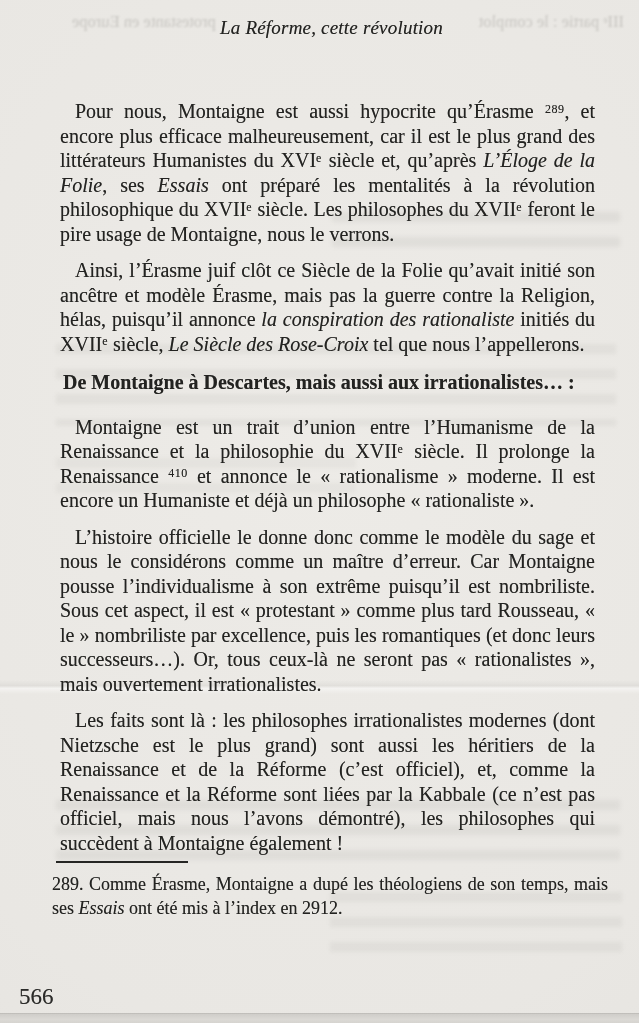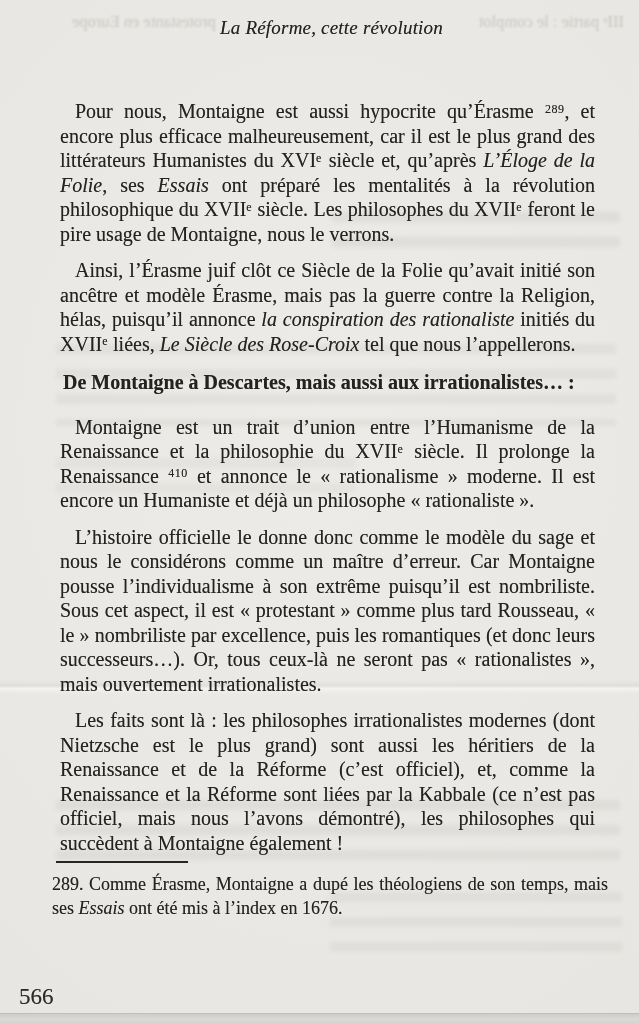--- a/index.html
+++ b/index.html
@@ -139,28 +139,28 @@
   <div class="smudge s2"></div>
   <div class="smudge s3"></div>
   <div class="smudge s4"></div>
   <div class="smudge s5"></div>
   <div class="crease"></div>
 
   <div class="running-header">La Réforme, cette révolution</div>
 
   <div class="body-text">
       <p class="para"><span>Pour nous, Montaigne est aussi hypocrite qu’Érasme </span><sup>289</sup><span>, et encore plus efficace malheureusement, car il est le plus grand des littérateurs Humanistes du XVI</span><sup>e</sup><span> siècle et, qu’après </span><em>L’Éloge de la Folie</em><span>, ses </span><em>Essais</em><span> ont préparé les mentalités à la révolution philosophique du XVII</span><sup>e</sup><span> siècle. Les philosophes du XVII</span><sup>e</sup><span> feront le pire usage de Montaigne, nous le verrons.</span></p>
-      <p class="para"><span>Ainsi, l’Érasme juif clôt ce Siècle de la Folie qu’avait initié son ancêtre et modèle Érasme, mais pas la guerre contre la Religion, hélas, puisqu’il annonce </span><em>la conspiration des rationaliste</em><span> initiés du XVII</span><sup>e</sup><span> liées, </span><em>Le Siècle des Rose-Croix</em><span> tel que nous l’appellerons.</span></p>
+      <p class="para"><span>Ainsi, l’Érasme juif clôt ce Siècle de la Folie qu’avait initié son ancêtre et modèle Érasme, mais pas la guerre contre la Religion, hélas, puisqu’il annonce </span><em>la conspiration des rationaliste</em><span> initiés du XVII</span><sup>e</sup><span> siècle, </span><em>Le Siècle des Rose-Croix</em><span> tel que nous l’appellerons.</span></p>
       <p class="para heading"><span>De Montaigne à Descartes, mais aussi aux irrationalistes… :</span></p>
       <p class="para"><span>Montaigne est un trait d’union entre l’Humanisme de la Renaissance et la philosophie du XVII</span><sup>e</sup><span> siècle. Il prolonge la Renaissance </span><sup>410</sup><span> et annonce le « rationalisme » moderne. Il est encore un Humaniste et déjà un philosophe « rationaliste ».</span></p>
       <p class="para"><span>L’histoire officielle le donne donc comme le modèle du sage et nous le considérons comme un maître d’erreur. Car Montaigne pousse l’individualisme à son extrême puisqu’il est nombriliste. Sous cet aspect, il est « protestant » comme plus tard Rousseau, « le » nombriliste par excellence, puis les romantiques (et donc leurs successeurs…). Or, tous ceux-là ne seront pas « rationalistes », mais ouvertement irrationalistes.</span></p>
       <p class="para"><span>Les faits sont là : les philosophes irrationalistes modernes (dont Nietzsche est le plus grand) sont aussi les héritiers de la Renaissance et de la Réforme (c’est officiel), et, comme la Renaissance et la Réforme sont liées par la Kabbale (ce n’est pas officiel, mais nous l’avons démontré), les philosophes qui succèdent à Montaigne également !</span></p>
     </div>
 
   <div class="footnotes">
     <div class="footnote-rule"></div>
-  <p class="footnote"><span>289. Comme Érasme, Montaigne a dupé les théologiens de son temps, mais ses </span><em>Essais</em><span> ont été mis à l’index en 1676.</span></p>
+  <p class="footnote"><span>289. Comme Érasme, Montaigne a dupé les théologiens de son temps, mais ses </span><em>Essais</em><span> ont été mis à l’index en 2912.</span></p>
     </div>
 
   <div class="page-number">566</div>
 
   <div class="bottom-edge"></div>
 </div>
 
 </body></html>

